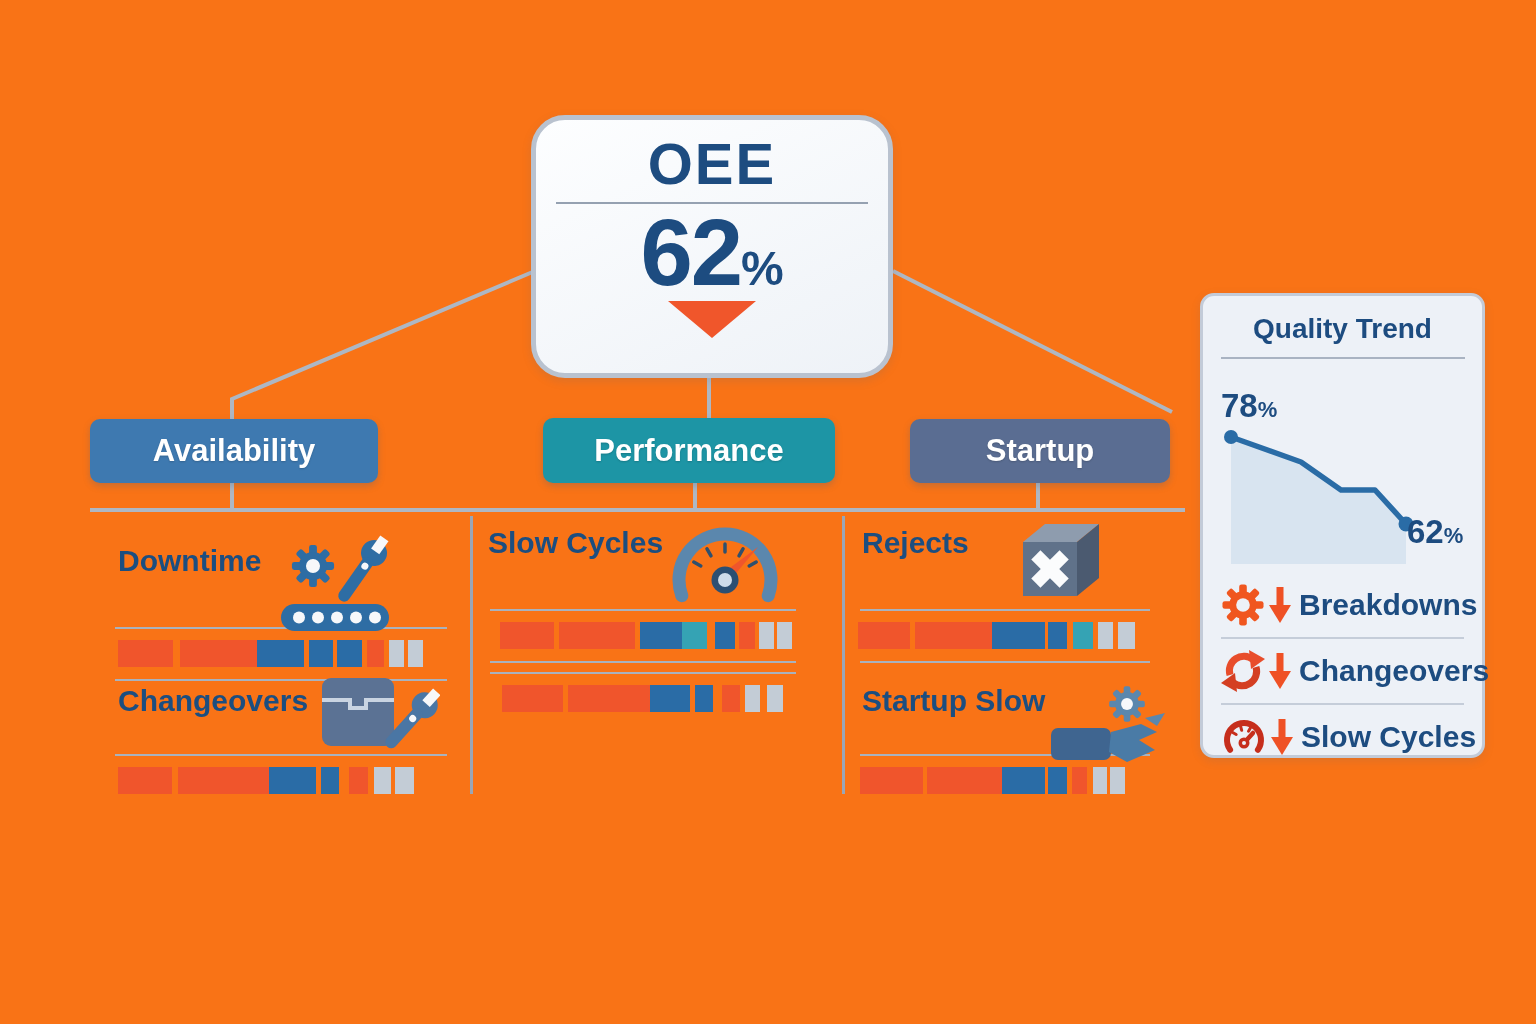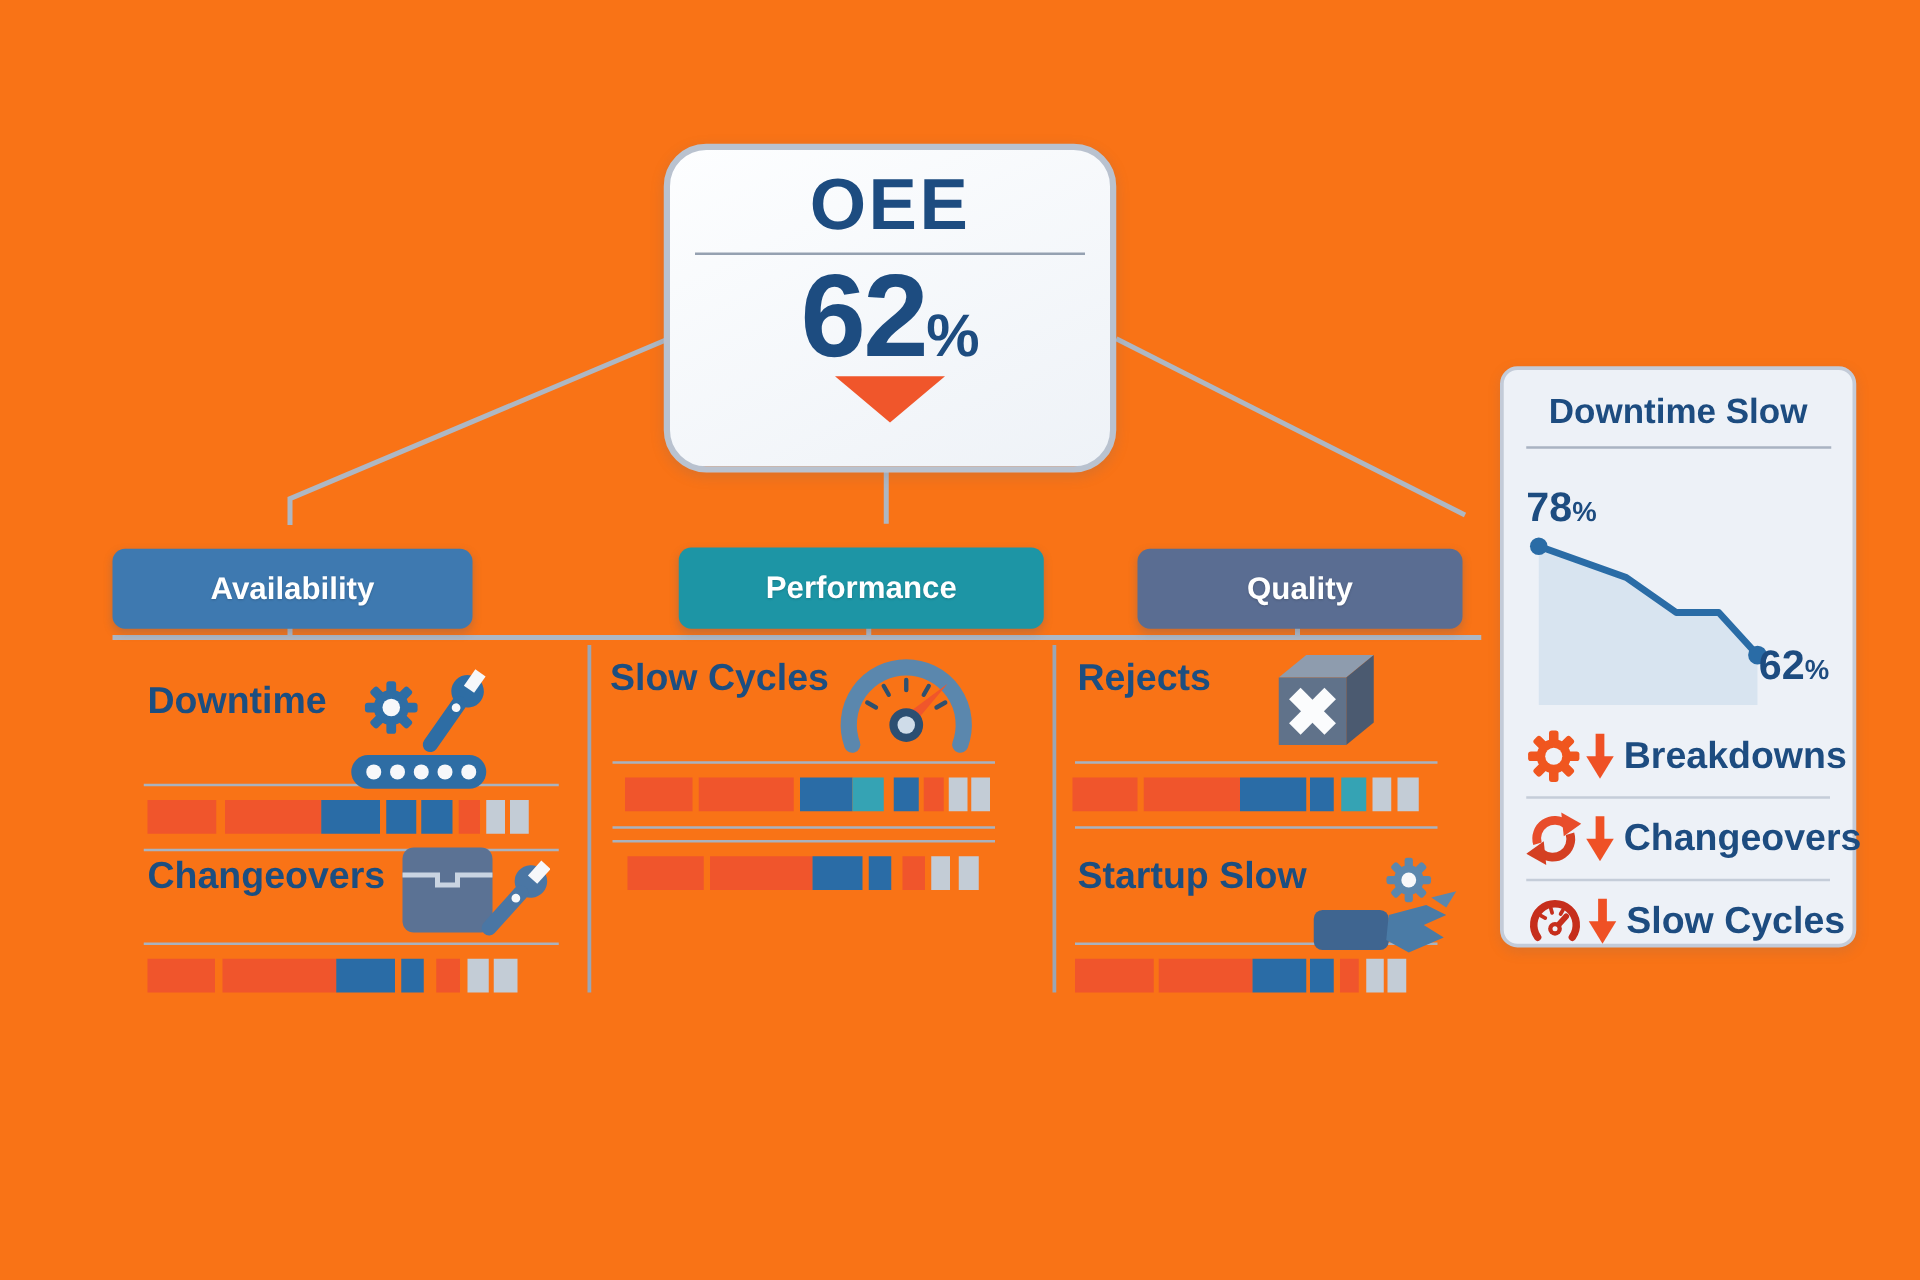--- a/index.html
+++ b/index.html
@@ -15,22 +15,22 @@
   .oee-title{margin-top:12px;font-size:58px;font-weight:bold;color:#1d4c80;letter-spacing:2px;line-height:1.1;}
   .oee-divider{width:312px;height:2px;background:#95a1b1;margin:6px auto 0;}
   .oee-value{margin-top:4px;color:#1d4c80;font-weight:bold;line-height:.95;}
   .oee-value .num{font-size:94px;letter-spacing:-2px;}
   .oee-value .pct{font-size:48px;}
   .oee-arrow{width:0;height:0;border-left:44px solid transparent;border-right:44px solid transparent;
              border-top:37px solid #f0562b;margin:4px auto 0;}
 
   
   .hdr{position:absolute;display:flex;align-items:center;justify-content:center;color:#ffffff;
-       font-weight:bold;font-size:25px;border-radius:10px;
-       box-shadow:0 3px 7px rgba(80,95,120,.3);text-shadow:0 1px 2px rgba(0,0,0,.18);margin-top:20px;}
+       font-weight:bold;font-size:31px;border-radius:10px;
+       box-shadow:0 3px 7px rgba(80,95,120,.3);text-shadow:0 1px 2px rgba(0,0,0,.18);}
   #hdr-avail{left:90px;top:419px;width:288px;height:64px;background:#3e79b0;}
   #hdr-perf{left:543px;top:418px;width:292px;height:65px;background:#1d95a5;}
   #hdr-qual{left:910px;top:419px;width:260px;height:64px;background:#5a6d92;}
 
   
   .vrule{position:absolute;width:3px;background:#9aa6b6;}
   #vrule1{left:470px;top:516px;height:278px;}
   #vrule2{left:842px;top:516px;height:278px;}
 
   
@@ -88,21 +88,21 @@
 
   <div class="oee-box">
     <div class="oee-title">OEE</div>
     <div class="oee-divider"></div>
     <div class="oee-value"><span class="num">62</span><span class="pct">%</span></div>
     <div class="oee-arrow"></div>
   </div>
 
   <div class="hdr" id="hdr-avail">Availability</div>
   <div class="hdr" id="hdr-perf">Performance</div>
-  <div class="hdr" id="hdr-qual">Quality</div>
+  <div class="hdr" id="hdr-qual">Startup</div>
 
   <div class="vrule" id="vrule1"></div>
   <div class="vrule" id="vrule2"></div>
 
   <div class="item col1" style="left:90px;top:532px;width:362px;">
     <div class="item-head">
       <span class="item-label">Downtime</span>
       <span class="item-icon" style="margin-right:56px;">
         <svg width="135" height="100" viewBox="0 0 135 100">
           <g transform="translate(52,34) scale(0.78)">
@@ -279,21 +279,21 @@
         <div class="seg" style="width: 75px; margin-left: 4px; background: rgb(240, 85, 44);"></div>
         <div class="seg" style="width: 43px; margin-left: 0px; background: rgb(42, 108, 166);"></div>
         <div class="seg" style="width: 19px; margin-left: 3px; background: rgb(42, 108, 166);"></div>
         <div class="seg" style="width: 15px; margin-left: 5px; background: rgb(240, 85, 44);"></div>
         <div class="seg" style="width: 14px; margin-left: 6px; background: rgb(195, 204, 214);"></div>
         <div class="seg" style="width: 15px; margin-left: 3px; background: rgb(195, 204, 214);"></div>
       </div>
   </div>
 
   <div class="panel">
-    <div class="panel-title">Downtime Slow</div>
+    <div class="panel-title">Quality Trend</div>
     <div class="panel-title-rule"></div>
     <div class="trend">
       <svg width="279" height="190" viewBox="0 0 279 190">
         <polygon points="28,54 98,79 138,107 172,107 203,141 203,181 28,181" fill="#d8e4f0"></polygon>
         <polyline points="28,54 98,79 138,107 172,107 203,141" stroke="#2a6ca6" stroke-width="5.5" fill="none" stroke-linejoin="round" stroke-linecap="round"></polyline>
         <circle cx="28" cy="54" r="7" fill="#2a6ca6"></circle>
         <circle cx="203" cy="141" r="7.5" fill="#2a6ca6"></circle>
       </svg>
       <div class="trend-label" id="trend-start"><span class="num">78</span><span class="pct">%</span></div>
       <div class="trend-label" id="trend-end"><span class="num">62</span><span class="pct">%</span></div>

